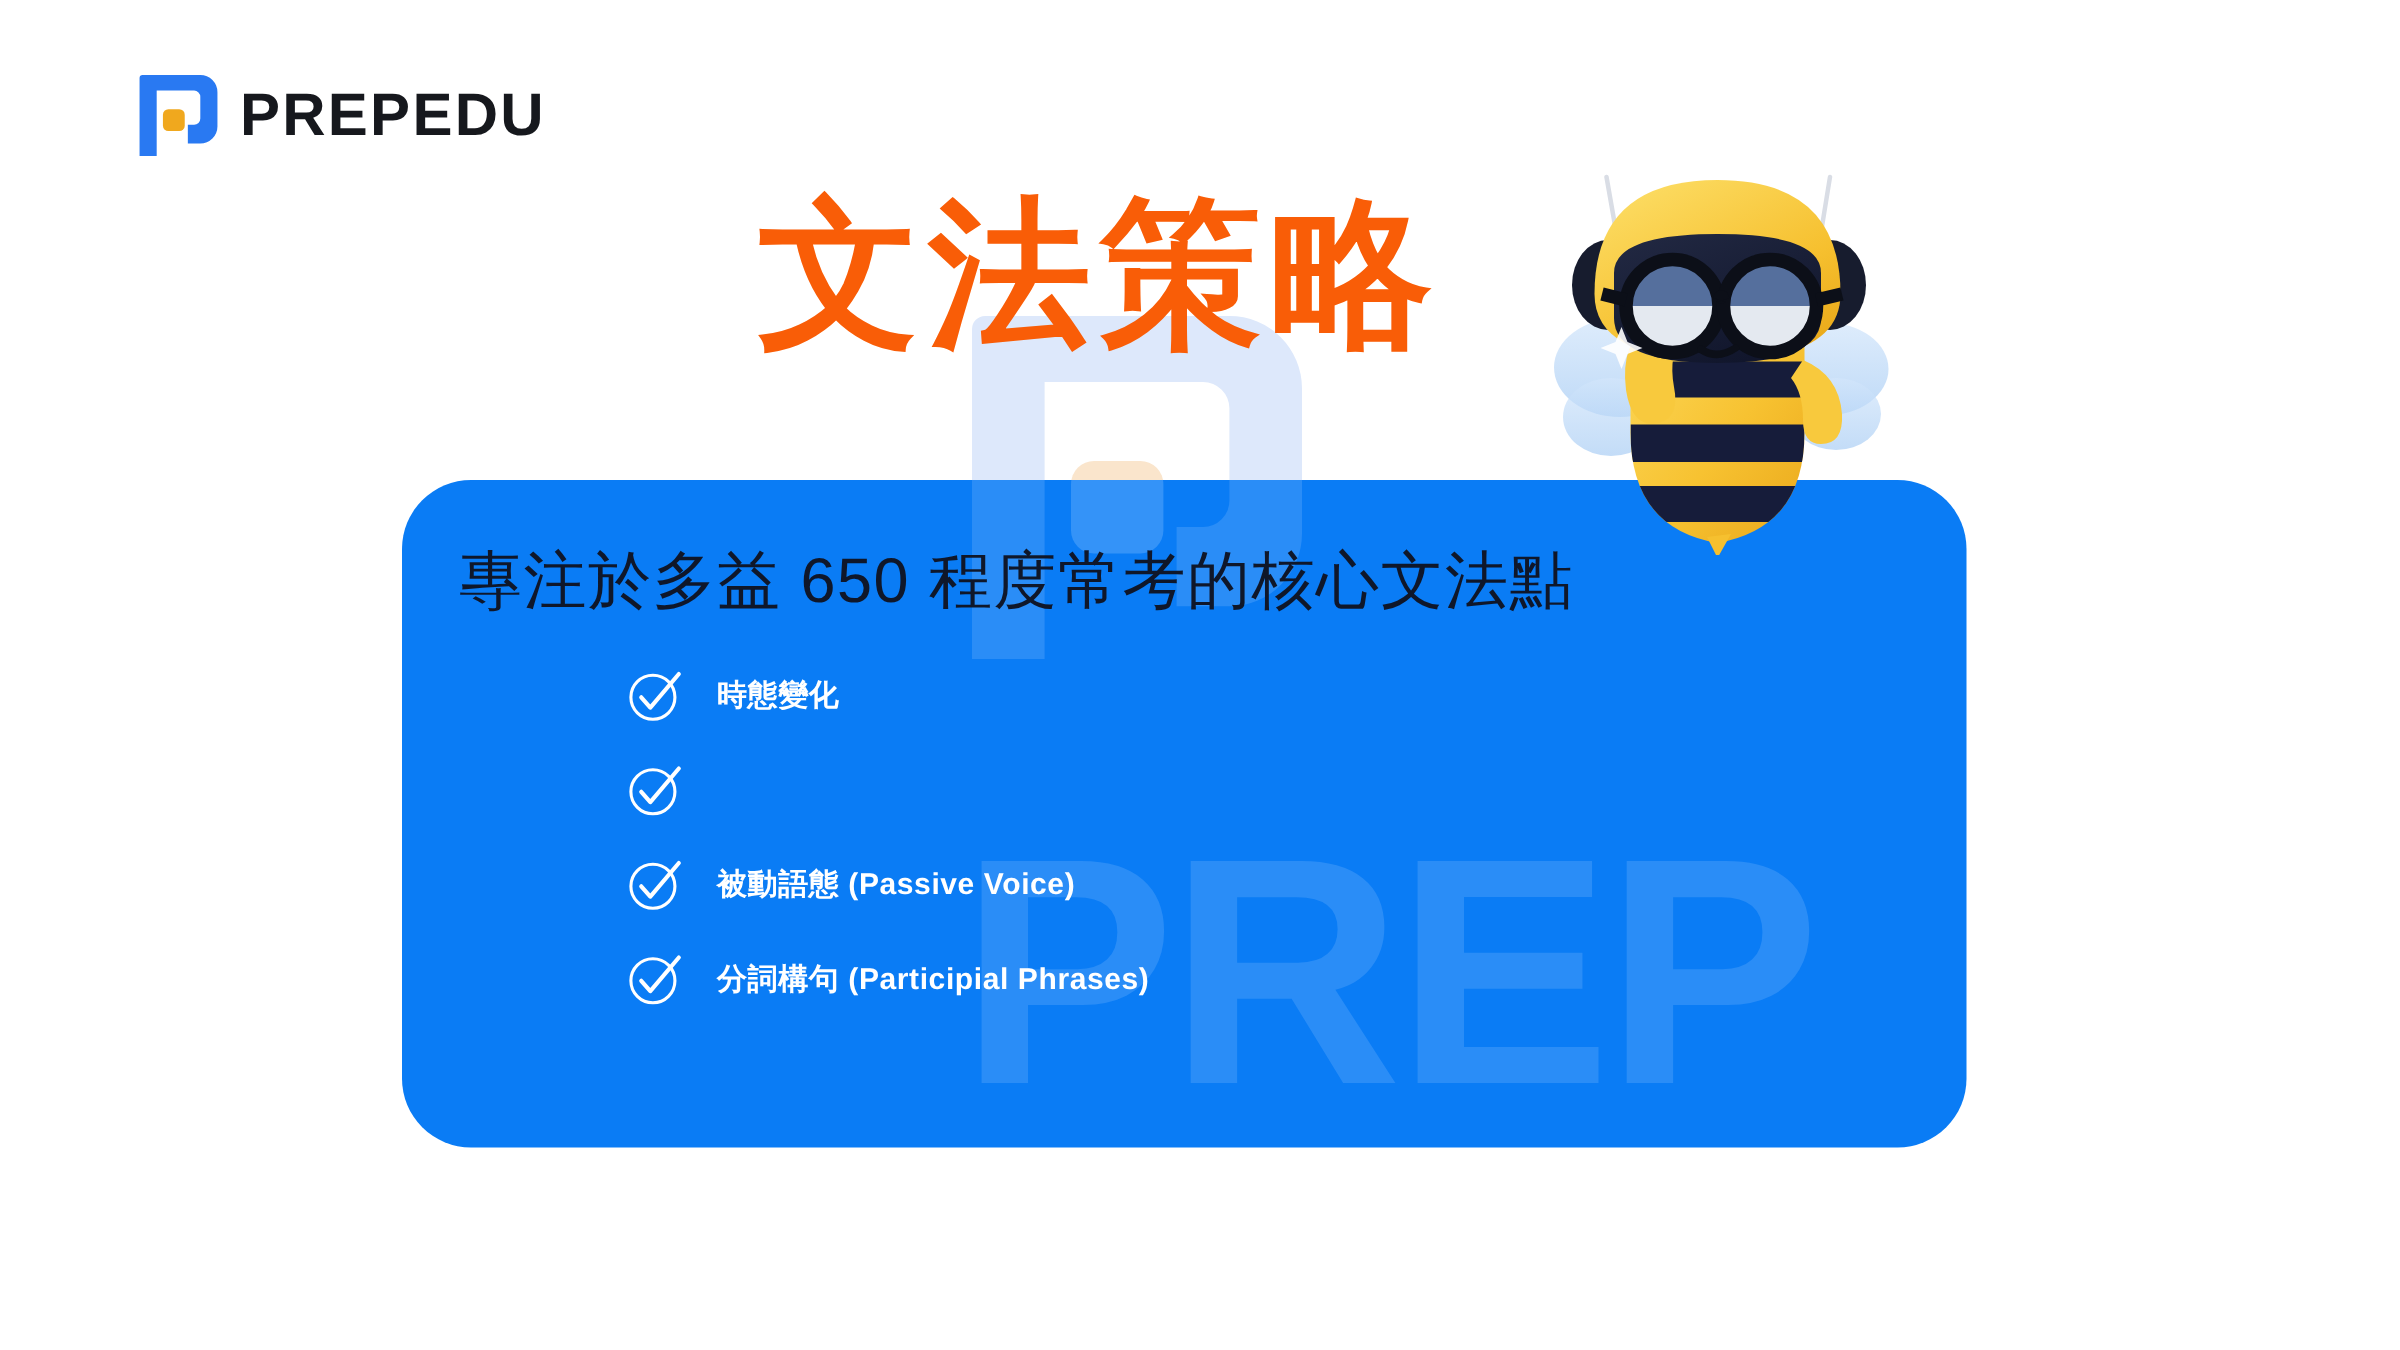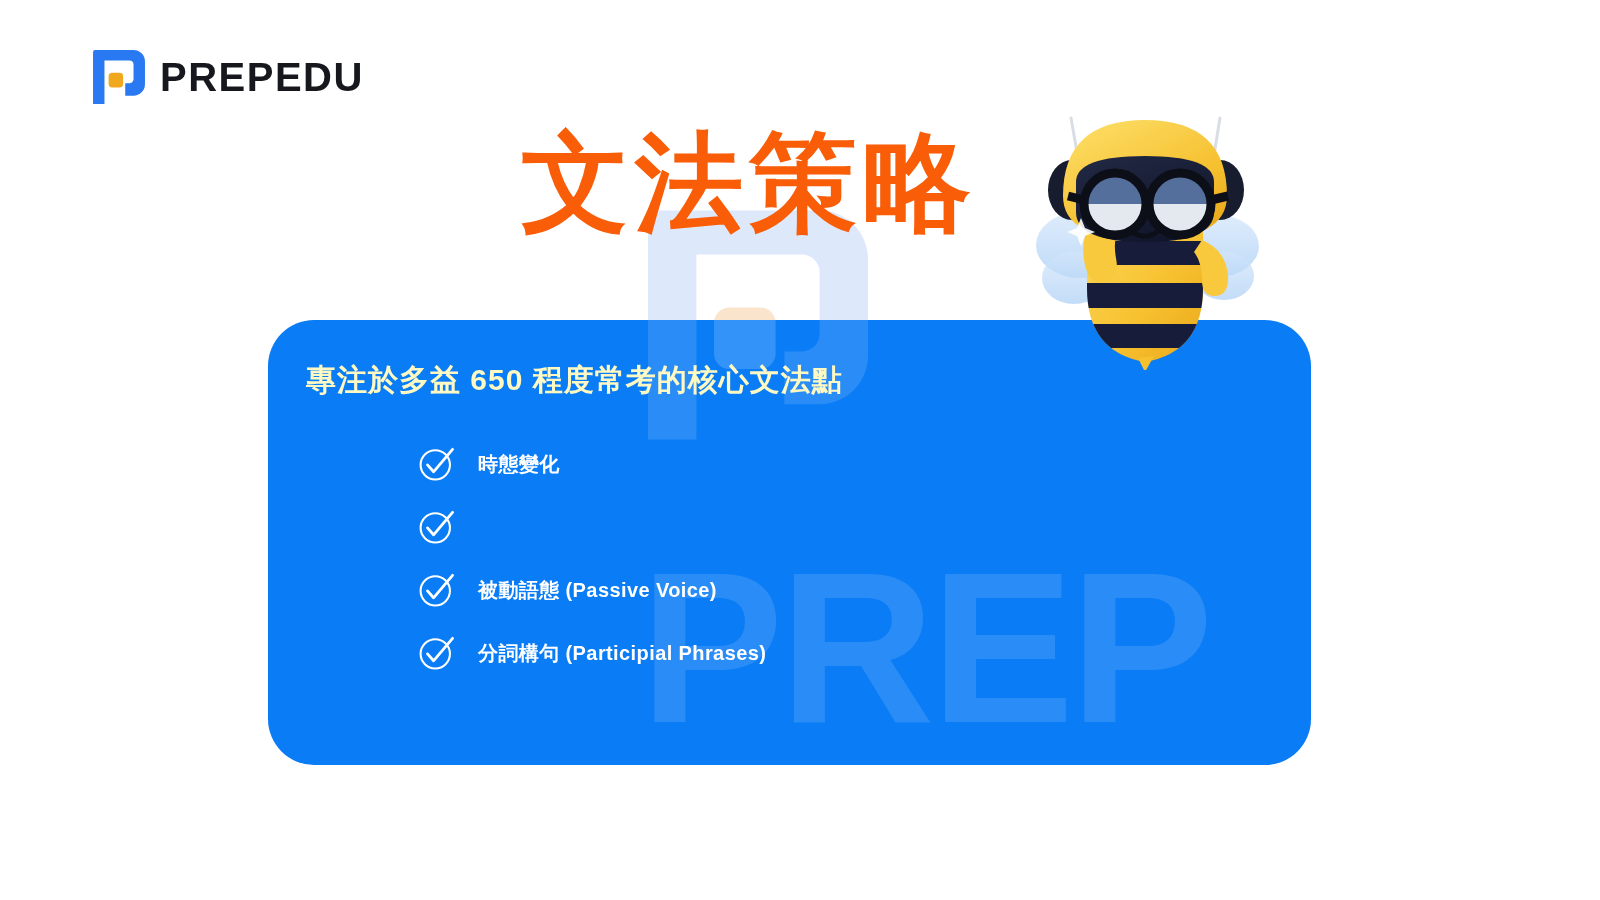--- a/index.html
+++ b/index.html
@@ -80,21 +80,20 @@
     left: 505px;
     top: 126px;
     font-size: 108px;
     font-weight: 700;
     letter-spacing: 6px;
     line-height: 1.05;
     color: #f95d07;
     z-index: 3;
     white-space: nowrap;
     font-family: "Liberation Sans", "DejaVu Sans", sans-serif;
-    margin-left: 16px;
   }
 
   
   .bee {
     position: absolute;
     left: 1012px;
     top: 100px;
     width: 265px;
     height: 270px;
     z-index: 6;
@@ -144,24 +143,24 @@
   .card-inner {
     position: relative;
     z-index: 2;
     padding: 0;
   }
 
   .card-title {
     position: absolute;
     left: 38px;
     top: 42px;
-    font-size: 30px;
-    font-weight: 700;
+    font-size: 42px;
+    font-weight: 400;
     letter-spacing: 1px;
-    color: #fef9c3;
+    color: #0f172a;
     white-space: nowrap;
     line-height: 1.2;
     font-family: "Liberation Sans", "DejaVu Sans", sans-serif;
   }
 
   .bullets {
     position: absolute;
     left: 150px;
     top: 112px;
     width: 860px;

